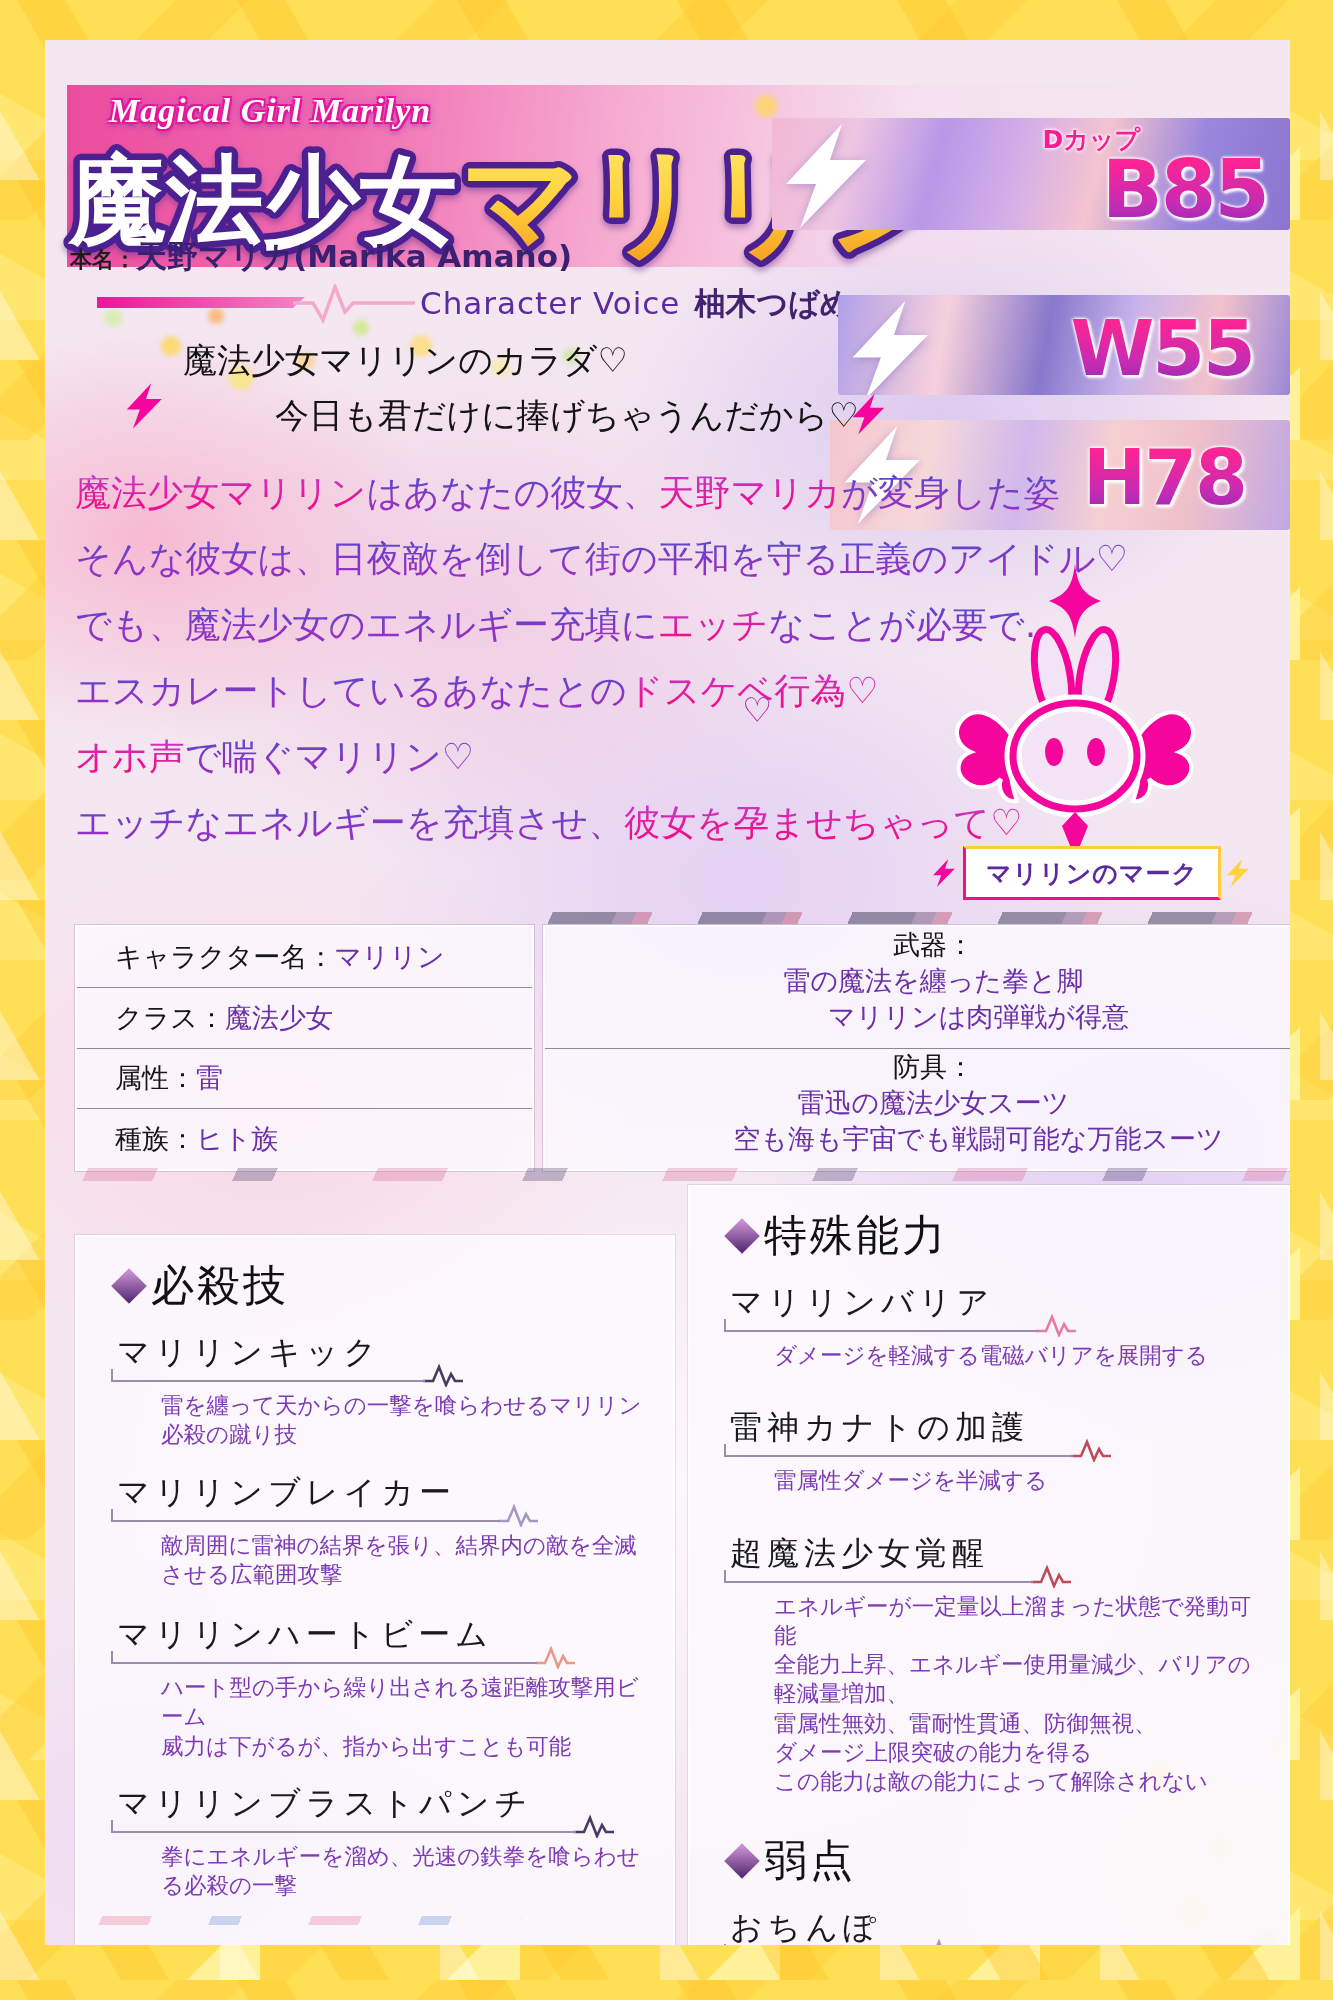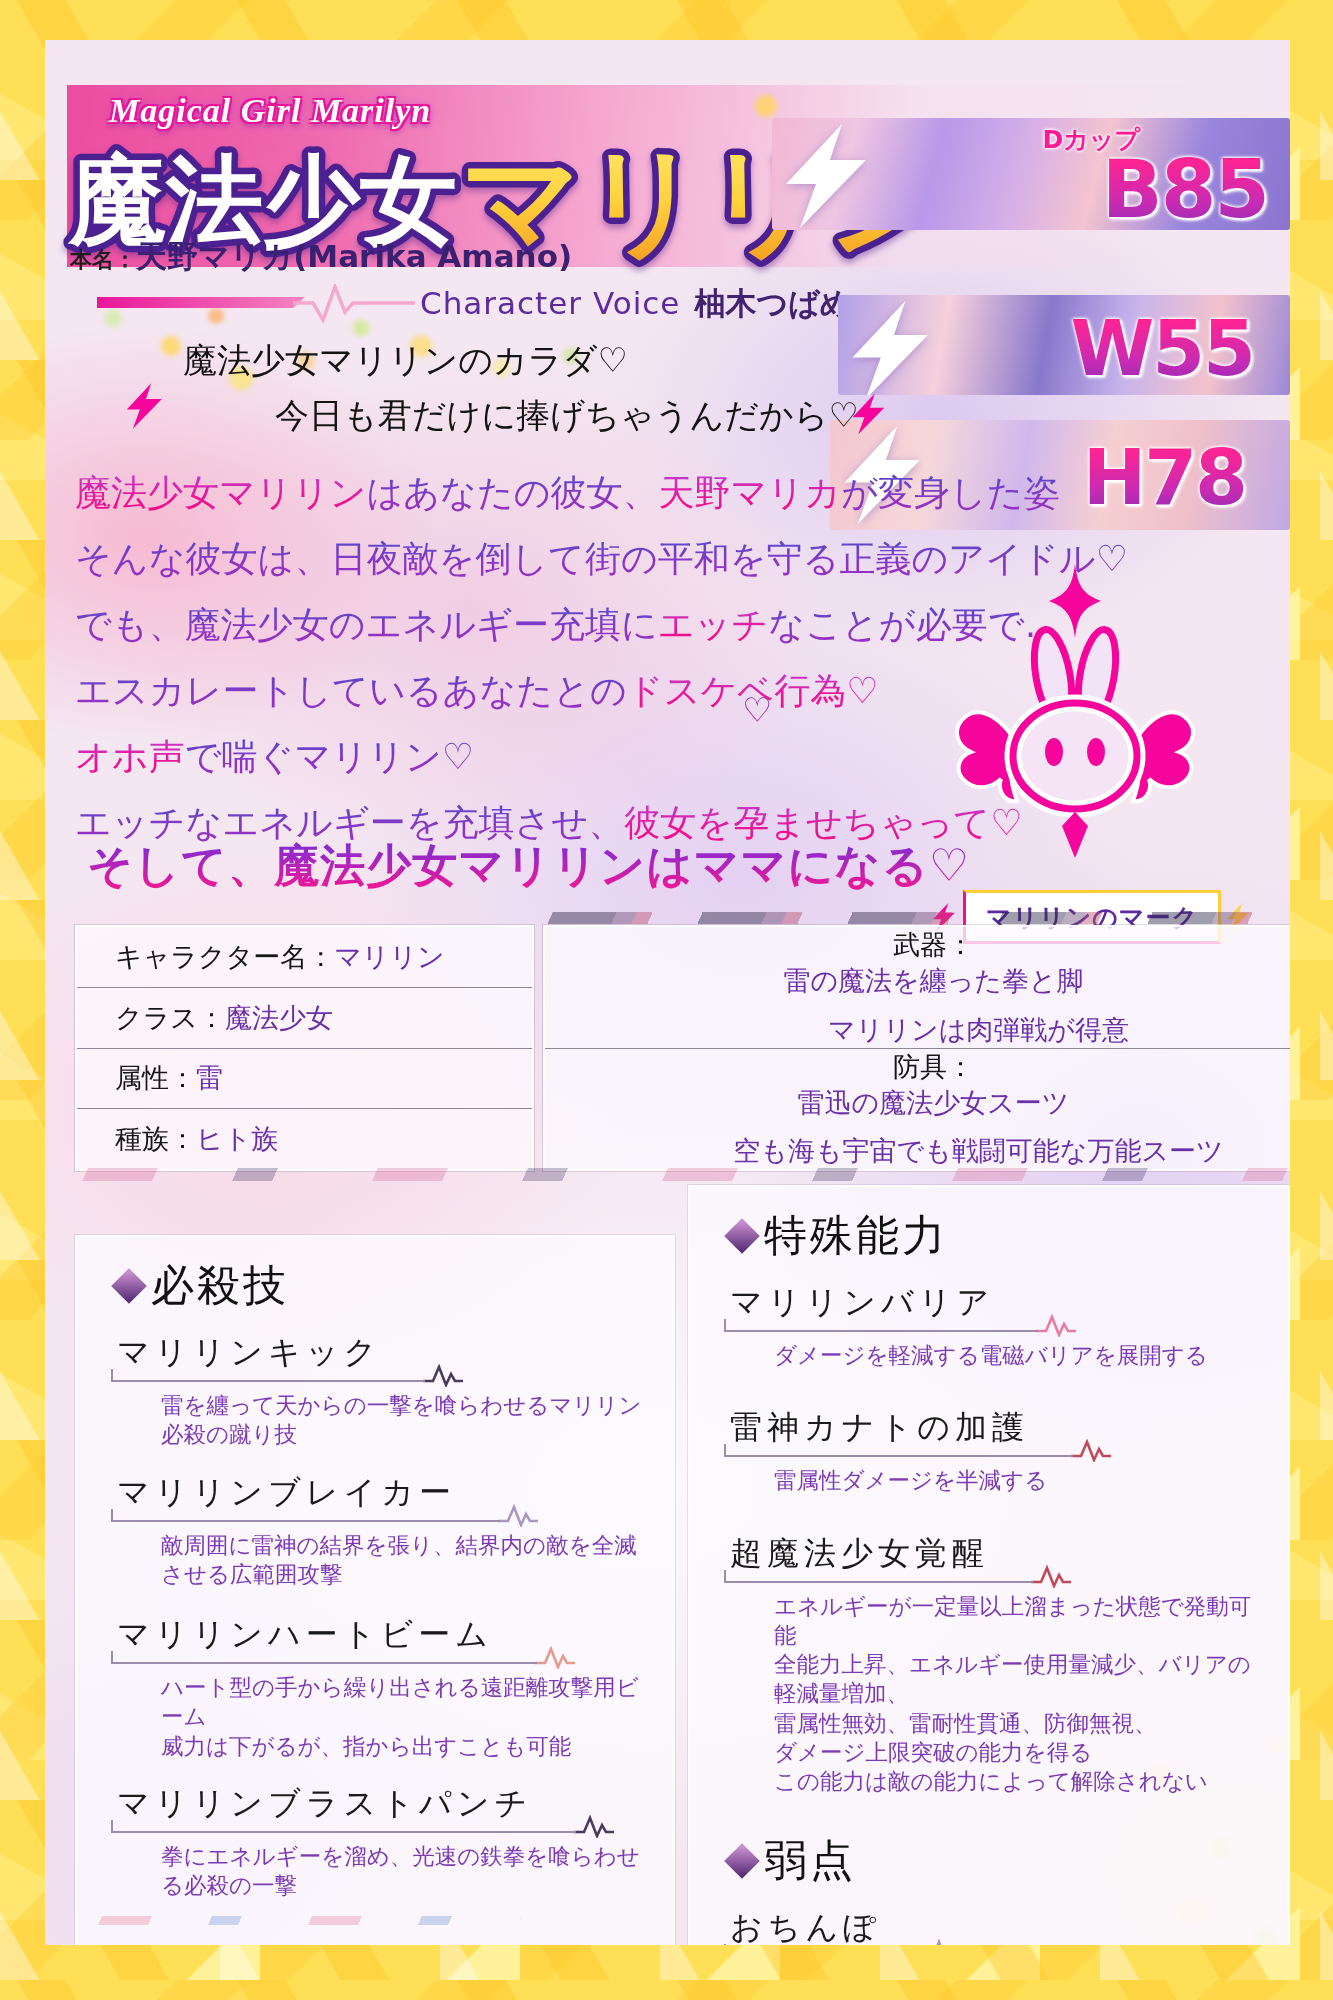--- a/index.html
+++ b/index.html
@@ -70,35 +70,35 @@
   .pp{background:linear-gradient(180deg,#5a48cc 8%,#9232c4 72%);-webkit-background-clip:text;background-clip:text;color:transparent;}
   .final-line{position:absolute;left:42px;top:796px;font-size:45px;font-weight:600;letter-spacing:1px;}
   .final-line span{background:linear-gradient(180deg,#8a2bd0 18%,#e8189a 88%);-webkit-background-clip:text;background-clip:text;color:transparent;}
 
   
   .bunny{position:absolute;left:905px;top:520px;}
   .heart-glyph{position:absolute;left:697px;top:650px;font-size:34px;
     background:linear-gradient(180deg,#5a35b0,#e8189a);-webkit-background-clip:text;background-clip:text;color:transparent;}
   .mark-pill{position:absolute;left:918px;top:806px;width:252px;height:48px;background:#fff;
     border:3px solid #f0108e;border-top-color:#ffce3a;border-right-color:#ffce3a;
-    display:flex;align-items:center;justify-content:center;margin-top:44px;}
+    display:flex;align-items:center;justify-content:center;}
   .mark-pill-text{font-size:25px;font-weight:bold;color:#5b2a9e;letter-spacing:1px;}
   .pill-bolt{position:absolute;top:8px;}
   .pill-bolt-l{left:-34px;}
   .pill-bolt-r{right:-34px;}
 
   
   .tbox{position:absolute;background:rgba(253,250,255,.78);border:2px solid rgba(255,255,255,.85);
     box-shadow:0 0 0 1px rgba(150,120,160,.28);display:flex;flex-direction:column;}
   .tbox-left{left:30px;top:885px;width:455px;height:242px;text-align:right;}
   .tbox-right{left:498px;top:885px;width:747px;height:242px;}
   .trow{flex:1;display:flex;align-items:center;padding-left:38px;font-size:27px;}
   .trow.sep{border-bottom:1.5px solid rgba(55,45,70,.55);}
   .tbox-right .trow{padding-left:30px;flex-direction:column;}
-  .trow.indent{padding-left:120px;justify-content:flex-end;}
+  .trow.indent{padding-left:120px;}
   .tlabel{color:#161616;font-weight:500;}
   .tvalue{color:#6b2fa8;font-weight:500;}
 
   
   .panel{position:absolute;background:rgba(253,250,255,.8);border:2px solid rgba(255,255,255,.85);
     box-shadow:0 0 0 1px rgba(160,130,170,.22);box-sizing:border-box;padding:16px 20px 10px 26px;overflow:hidden;}
   .panel-left{left:30px;top:1195px;width:600px;height:735px;}
   .panel-right{left:643px;top:1145px;width:602px;height:772px;}
   .sec-heading{display:flex;align-items:center;margin:4px 0 16px 8px;}
   .diamond{width:28px;height:28px;transform:rotate(45deg) scale(.9);margin:0 8px 0 4px;
@@ -215,23 +215,20 @@
 
     <div class="intro">
       <div><span class="pk">魔法少女マリリン</span><span class="pp">はあなたの彼女、</span><span class="pk">天野マリカ</span><span class="pp">が変身した姿</span></div>
       <div><span class="pp">そんな彼女は、日夜敵を倒して街の平和を守る正義のアイドル♡</span></div>
       <div><span class="pp">でも、魔法少女のエネルギー充填に</span><span class="pk">エッチ</span><span class="pp">なことが必要で…</span></div>
       <div><span class="pp">エスカレートしているあなたとの</span><span class="pk">ドスケベ行為♡</span></div>
       <div><span class="pk">オホ声</span><span class="pp">で喘ぐマリリン♡</span></div>
       <div><span class="pp">エッチなエネルギーを充填させ、</span><span class="pk">彼女を孕ませちゃって♡</span></div>
     </div>
 
-    <div class="final-line">
-      <span>そして、</span><span>魔法少女マリリンはママになる♡</span>
-    </div>
 
     <span class="heart-glyph">♡</span>
     <svg class="bunny" width="250" height="300" viewBox="0 0 250 300">
       <path d="M125 4 C128 28 134 34 151 41 C134 48 128 54 125 78 C122 54 116 48 99 41 C116 34 122 28 125 4 Z" fill="#f5059b"></path>
       <ellipse cx="103" cy="116" rx="17" ry="47" transform="rotate(-10 103 116)" fill="#f3e3f7" stroke="#f5059b" stroke-width="7"></ellipse>
       <ellipse cx="147" cy="116" rx="17" ry="47" transform="rotate(10 147 116)" fill="#f3e3f7" stroke="#f5059b" stroke-width="7"></ellipse>
       <path d="M66 182 C46 150 24 146 12 160 C2 172 8 186 21 192 C8 197 4 211 15 221 C26 231 42 228 51 219 C47 231 55 243 67 241 C60 222 58 202 66 182 Z" fill="#f5059b" stroke="#ffffff" stroke-width="4"></path>
       <path d="M184 182 C204 150 226 146 238 160 C248 172 242 186 229 192 C242 197 246 211 235 221 C224 231 208 228 199 219 C203 231 195 243 183 241 C190 222 192 202 184 182 Z" fill="#f5059b" stroke="#ffffff" stroke-width="4"></path>
       <ellipse cx="125" cy="196" rx="62" ry="53" fill="#f4e4f6" stroke="#ffffff" stroke-width="17"></ellipse>
       <ellipse cx="125" cy="196" rx="62" ry="53" fill="none" stroke="#f5059b" stroke-width="7"></ellipse>

